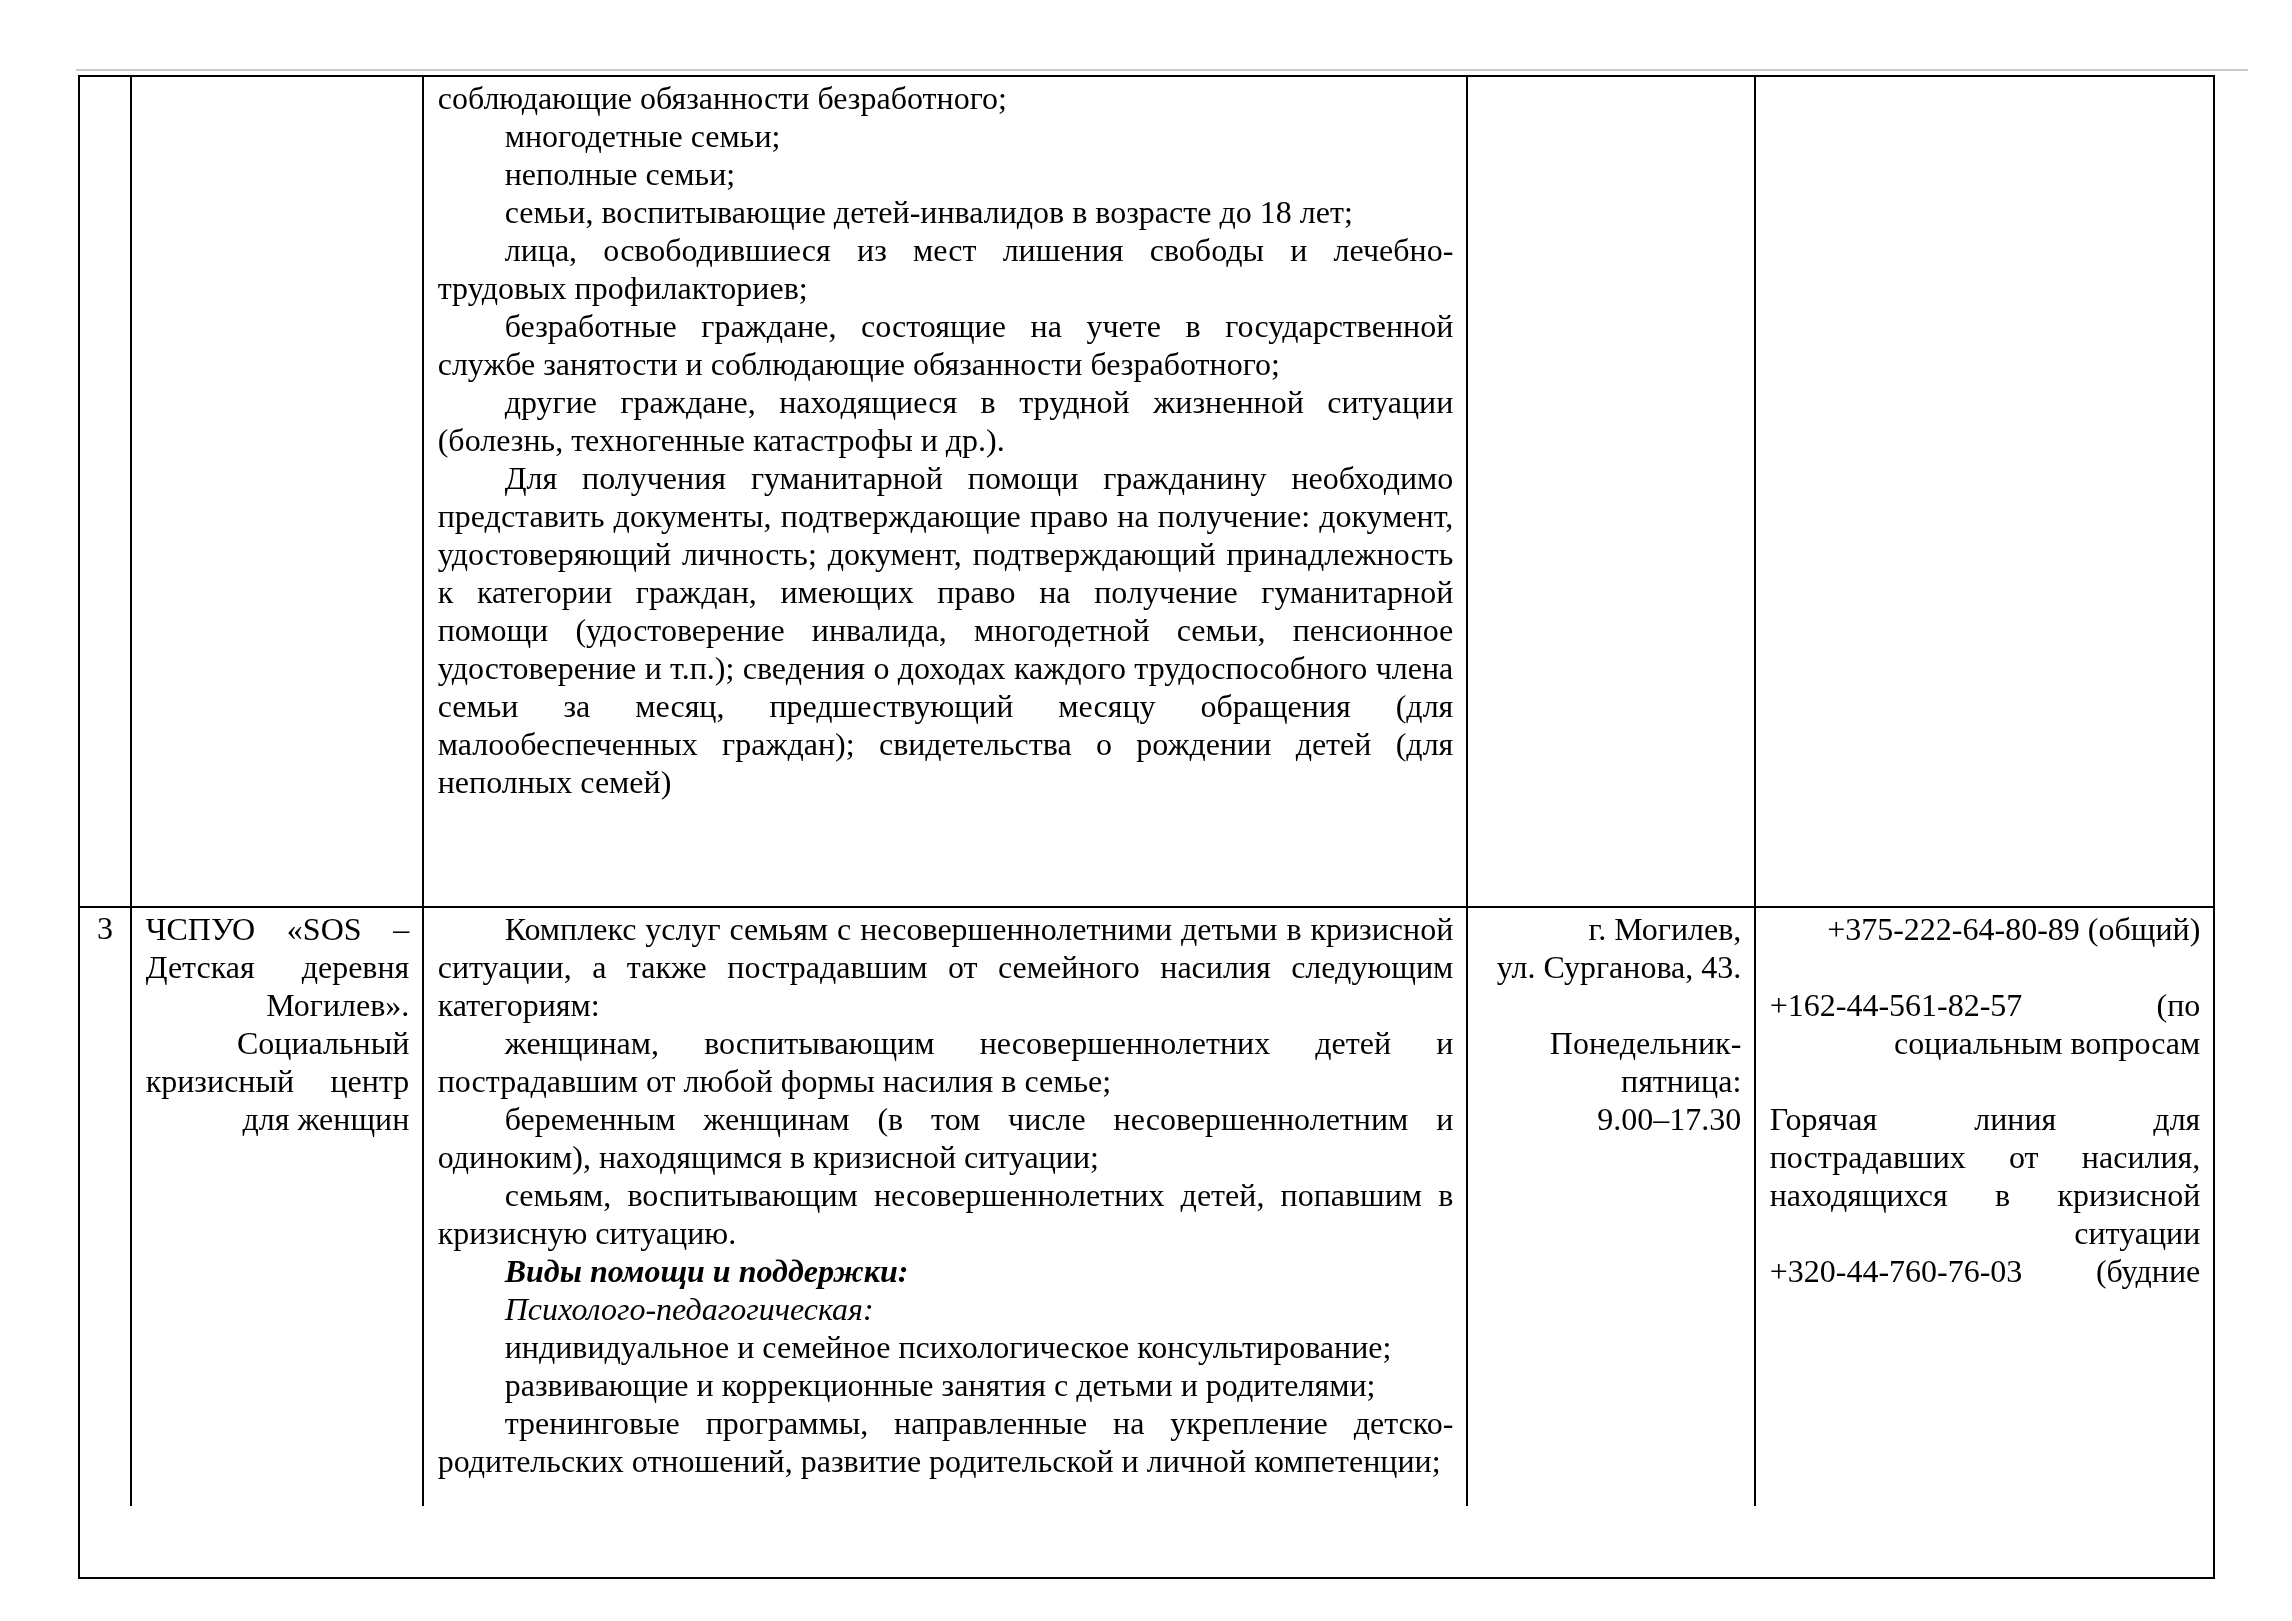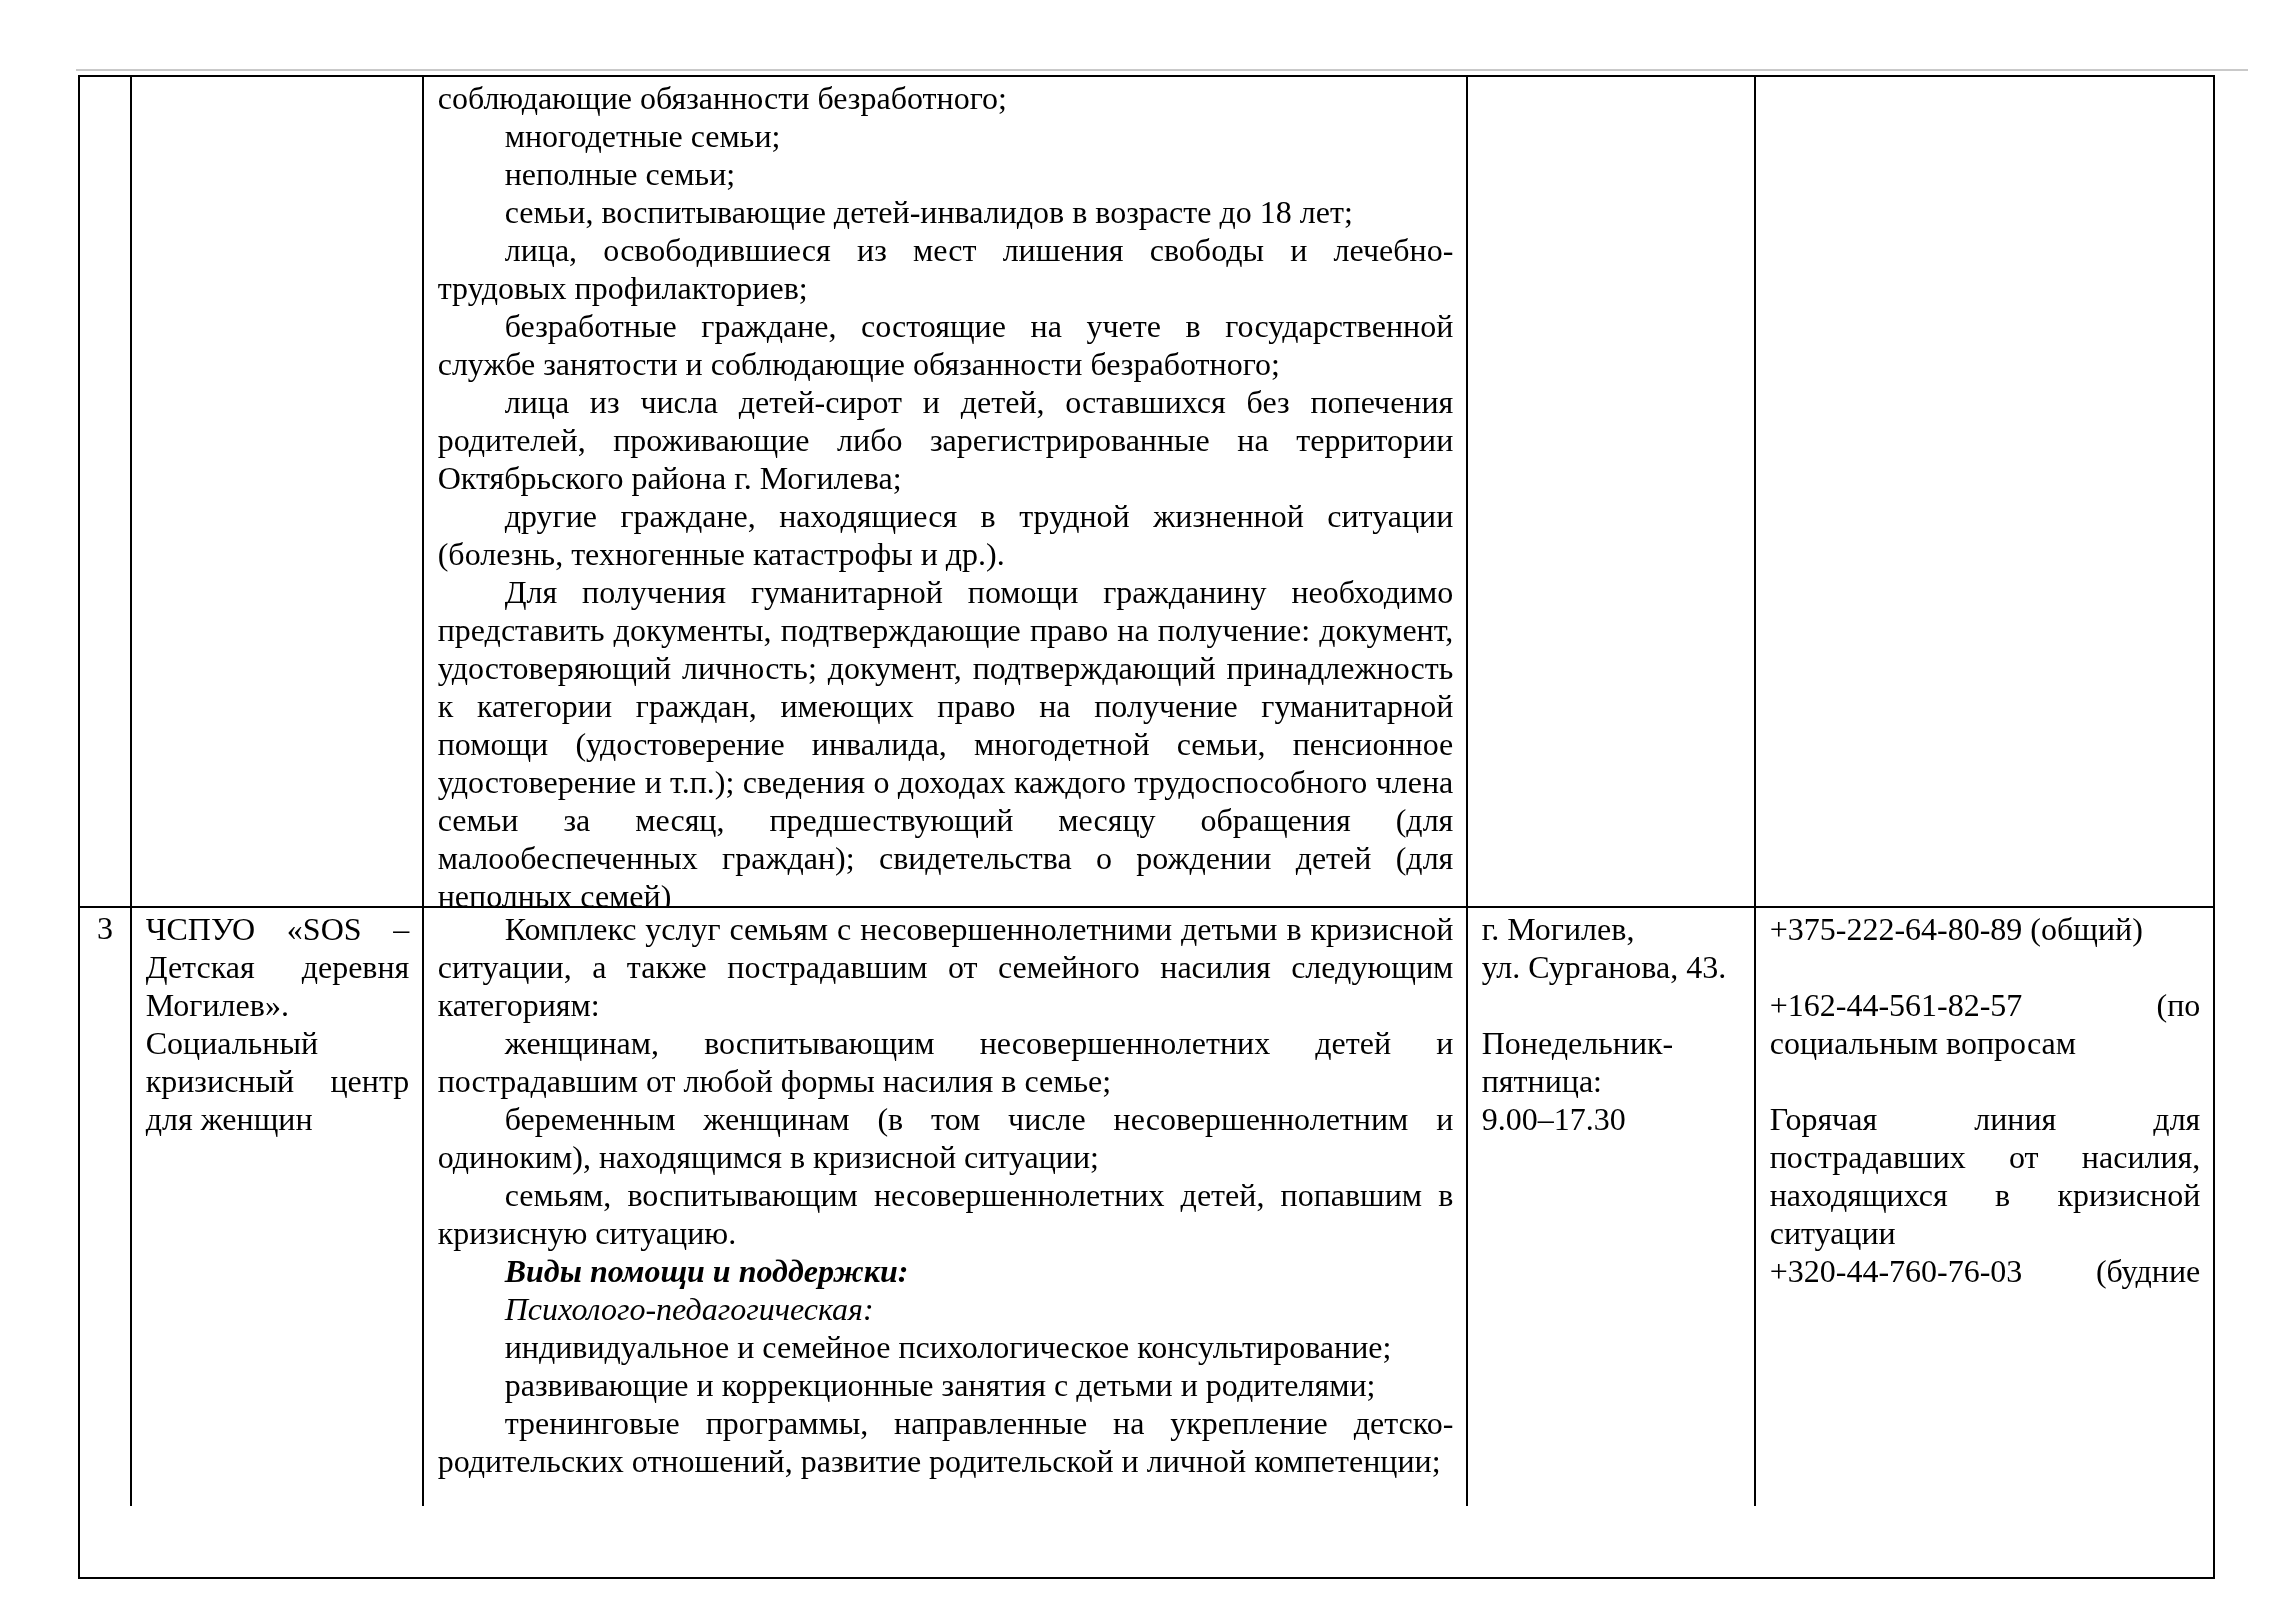--- a/index.html
+++ b/index.html
@@ -65,21 +65,21 @@
     min-height: 38px;
   }
   .p.flush { text-indent: 0; }
   .p.bi { font-weight: bold; font-style: italic; }
   .p.it { font-style: italic; }
   
   .line {
     line-height: 38px;
     min-height: 38px;
     white-space: nowrap;
-    text-align: left;
+    text-align: right;
   }
   .line.jl {
     white-space: normal;
     text-align: justify;
     text-align-last: justify;
   }
 </style>
 </head>
 <body>
 
@@ -93,21 +93,20 @@
       <div class="td col-num"></div>
       <div class="td col-org"></div>
       <div class="td col-services">
 
       <div class="p flush">соблюдающие обязанности безработного;</div>
           <div class="p">многодетные семьи;</div>
           <div class="p">неполные семьи;</div>
           <div class="p">семьи, воспитывающие детей-инвалидов в возрасте до 18 лет;</div>
           <div class="p">лица, освободившиеся из мест лишения свободы и лечебно-трудовых профилакториев;</div>
           <div class="p">безработные граждане, состоящие на учете в государственной службе занятости и соблюдающие обязанности безработного;</div>
-          <div class="p">лица из числа детей-сирот и детей, оставшихся без попечения родителей, проживающие либо зарегистрированные на территории Октябрьского района г. Могилева;</div>
           <div class="p">другие граждане, находящиеся в трудной жизненной ситуации (болезнь, техногенные катастрофы и др.).</div>
           <div class="p">Для получения гуманитарной помощи гражданину необходимо представить документы, подтверждающие право на получение: документ, удостоверяющий личность; документ, подтверждающий принадлежность к категории граждан, имеющих право на получение гуманитарной помощи (удостоверение инвалида, многодетной семьи, пенсионное удостоверение и т.п.); сведения о доходах каждого трудоспособного члена семьи за месяц, предшествующий месяцу обращения (для малообеспеченных граждан); свидетельства о рождении детей (для неполных семей)</div>
         </div>
       <div class="td col-addr"></div>
       <div class="td col-contact"></div>
     </div>
 
     <div class="tr row-main">
       <div class="td col-num">3</div>
       <div class="td col-org">

